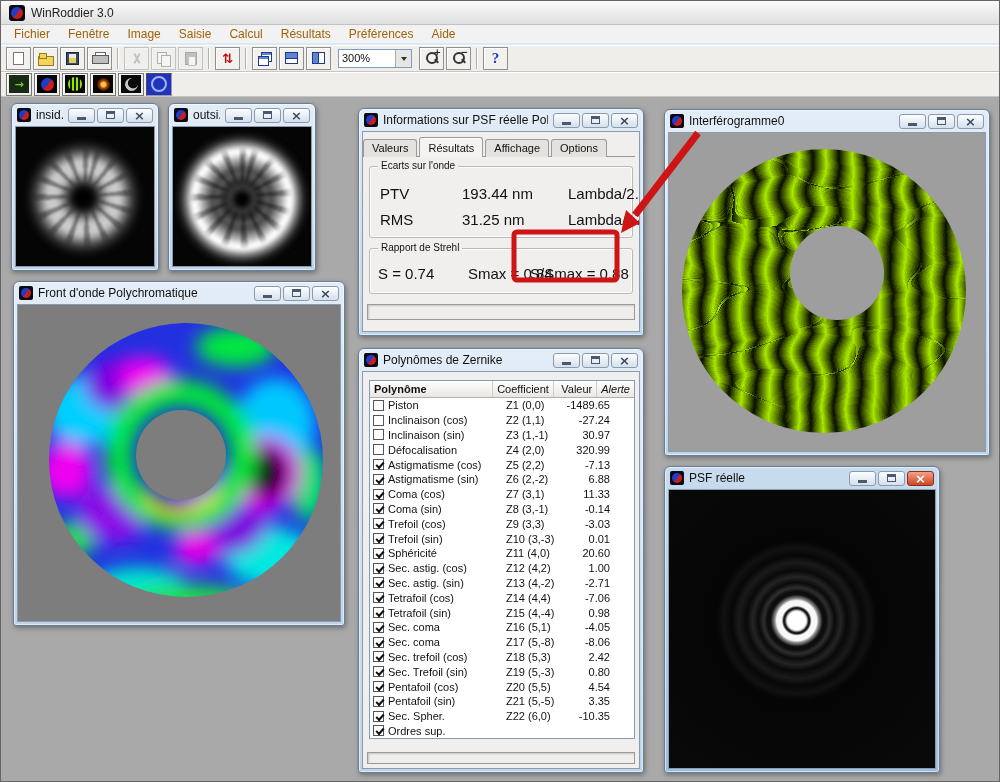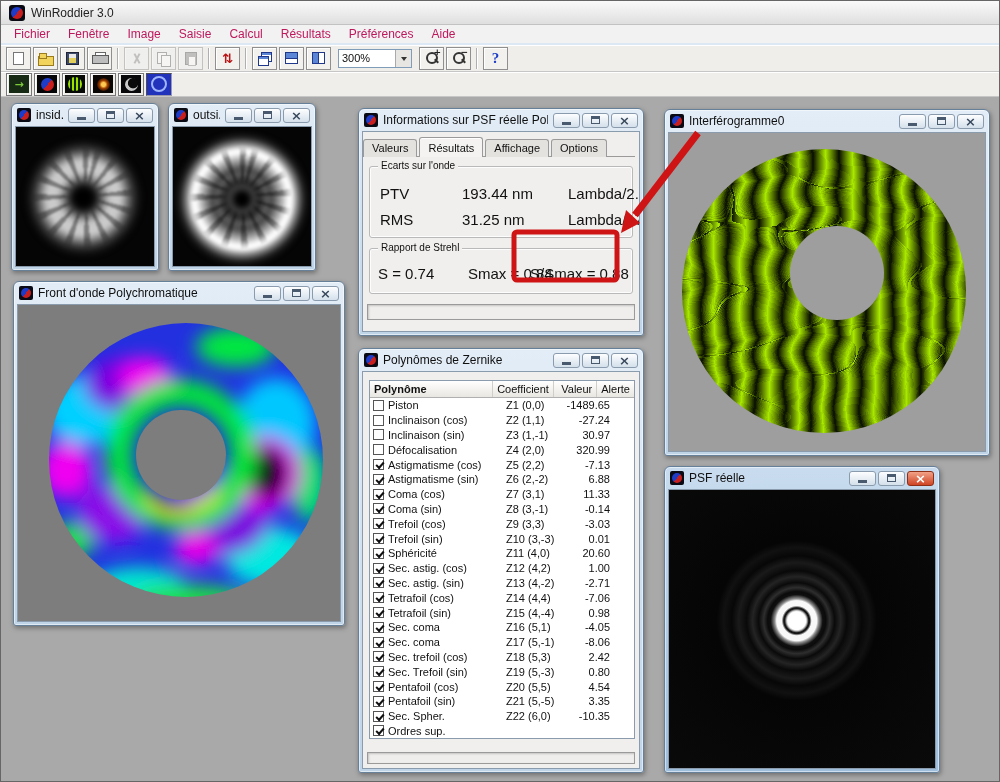--- a/index.html
+++ b/index.html
@@ -10,21 +10,21 @@
 
   
   .titlebar{height:24px;background:linear-gradient(#FAFAFA,#DFDFDF);display:flex;align-items:center;
             gap:6px;padding:0 8px;border-bottom:1px solid #C2C2C2;}
   .applogo{width:16px;height:16px;border-radius:3px;background:#0A0A14;position:relative;flex:0 0 auto;}
   .applogo::before{content:"";position:absolute;inset:2px;border-radius:50%;
      background:conic-gradient(from 40deg,#C81E1E 0 50%,#1E3CC8 50% 100%);}
   .apptitle{font-size:12px;color:#222;}
   .menubar{height:20px;background:#F2F2F2;display:flex;align-items:center;padding:0 4px;
            border-bottom:2px solid #DCE8F4;}
-  .menuitem{padding:2px 9px;font-size:12px;color:#be185d;cursor:default;}
+  .menuitem{padding:2px 9px;font-size:12px;color:#a16207;cursor:default;}
   .toolbar{height:27px;background:#EFEEEB;display:flex;align-items:center;padding:1px 4px;
            border-bottom:1px solid #C6C6C6;box-shadow:inset 0 1px 0 #FFF;}
   .toolbar.tb2{height:25px;}
   .tbtn{width:25px;height:23px;margin:0 1px;background:#F2F1EE;border:1px solid #8F8F8F;
         box-shadow:inset 1px 1px 0 #FFF;display:flex;align-items:center;justify-content:center;position:relative;}
   .tbtn.disabled{opacity:.45;filter:grayscale(1);}
   .tsep{width:2px;height:21px;margin:0 4px;border-left:1px solid #AFAFAF;border-right:1px solid #FFF;}
   .sup{position:absolute;top:0;right:2px;font:bold 9px/1 "DejaVu Sans",sans-serif;color:#222;}
 
   
@@ -119,21 +119,21 @@
   .tab.active{background:#F4F3F1;padding-top:4px;top:1px;box-shadow:inset 0 1px 0 #FFF;}
   .grp{position:absolute;border:1px solid #B9B9B9;border-radius:3px;box-shadow:inset 0 0 0 1px #FDFDFD;}
   .grp .legend{position:absolute;top:-7px;left:8px;background:#F0EFED;padding:0 3px;font-size:10px;}
   .row3 span{position:absolute;font-size:15px;white-space:nowrap;}
   .sunken{position:absolute;border:1px solid #9A9A9A;box-shadow:inset 1px 1px 2px rgba(0,0,0,.18);background:#EFEEEC;}
 
   
   .ztable{position:absolute;left:6px;top:8px;width:266px;border:1px solid #8A9BAE;background:#FFF;}
   .zhead{display:flex;background:linear-gradient(#FFF,#E9E7E1);border-bottom:1px solid #B0B0B0;}
   .zhead span{padding:2px 4px;font-size:11px;border-right:1px solid #D0CEC8;}
-  .zh0{width:132px;font-weight:bold;} .zh1{width:62px;} .zh2{width:46px;text-align:right;} .zh3{flex:1;border-right:none!important;}
+  .zh0{width:132px;font-weight:bold;} .zh1{width:62px;} .zh2{width:46px;text-align:right;} .zh3{flex:1;border-right:none!important;font-style:italic;}
   .zrow{display:flex;align-items:center;height:14.8px;font-size:11px;}
   .zc0{width:132px;display:flex;align-items:center;gap:4px;padding-left:3px;}
   .zc1{width:62px;padding-left:4px;} .zc2{width:46px;text-align:right;} .zc3{flex:1;}
   .cb{width:11px;height:11px;border:1px solid #555;background:#FFF;position:relative;flex:0 0 auto;}
   .cb.checked::before{content:"";position:absolute;left:2px;top:2px;width:6px;height:3px;
       border-left:2px solid #111;border-bottom:2px solid #111;transform:rotate(-48deg);}
 
   
   .psfimg{position:absolute;inset:0;filter:blur(.6px);
     background:#0A0A0A radial-gradient(circle at 48% 47%,
@@ -583,21 +583,21 @@
                 </span>
                 <span class="zc1">Z16 (5,1)</span>
                 <span class="zc2">-4.05</span>
                 <span class="zc3"></span>
               </div>
               <div class="zrow">
                 <span class="zc0">
                   <span class="cb checked"></span>
                   <span>Sec. coma</span>
                 </span>
-                <span class="zc1">Z17 (5,-1)</span>
+                <span class="zc1">Z17 (5,-8)</span>
                 <span class="zc2">-8.06</span>
                 <span class="zc3"></span>
               </div>
               <div class="zrow">
                 <span class="zc0">
                   <span class="cb checked"></span>
                   <span>Sec. trefoil (cos)</span>
                 </span>
                 <span class="zc1">Z18 (5,3)</span>
                 <span class="zc2">2.42</span>

